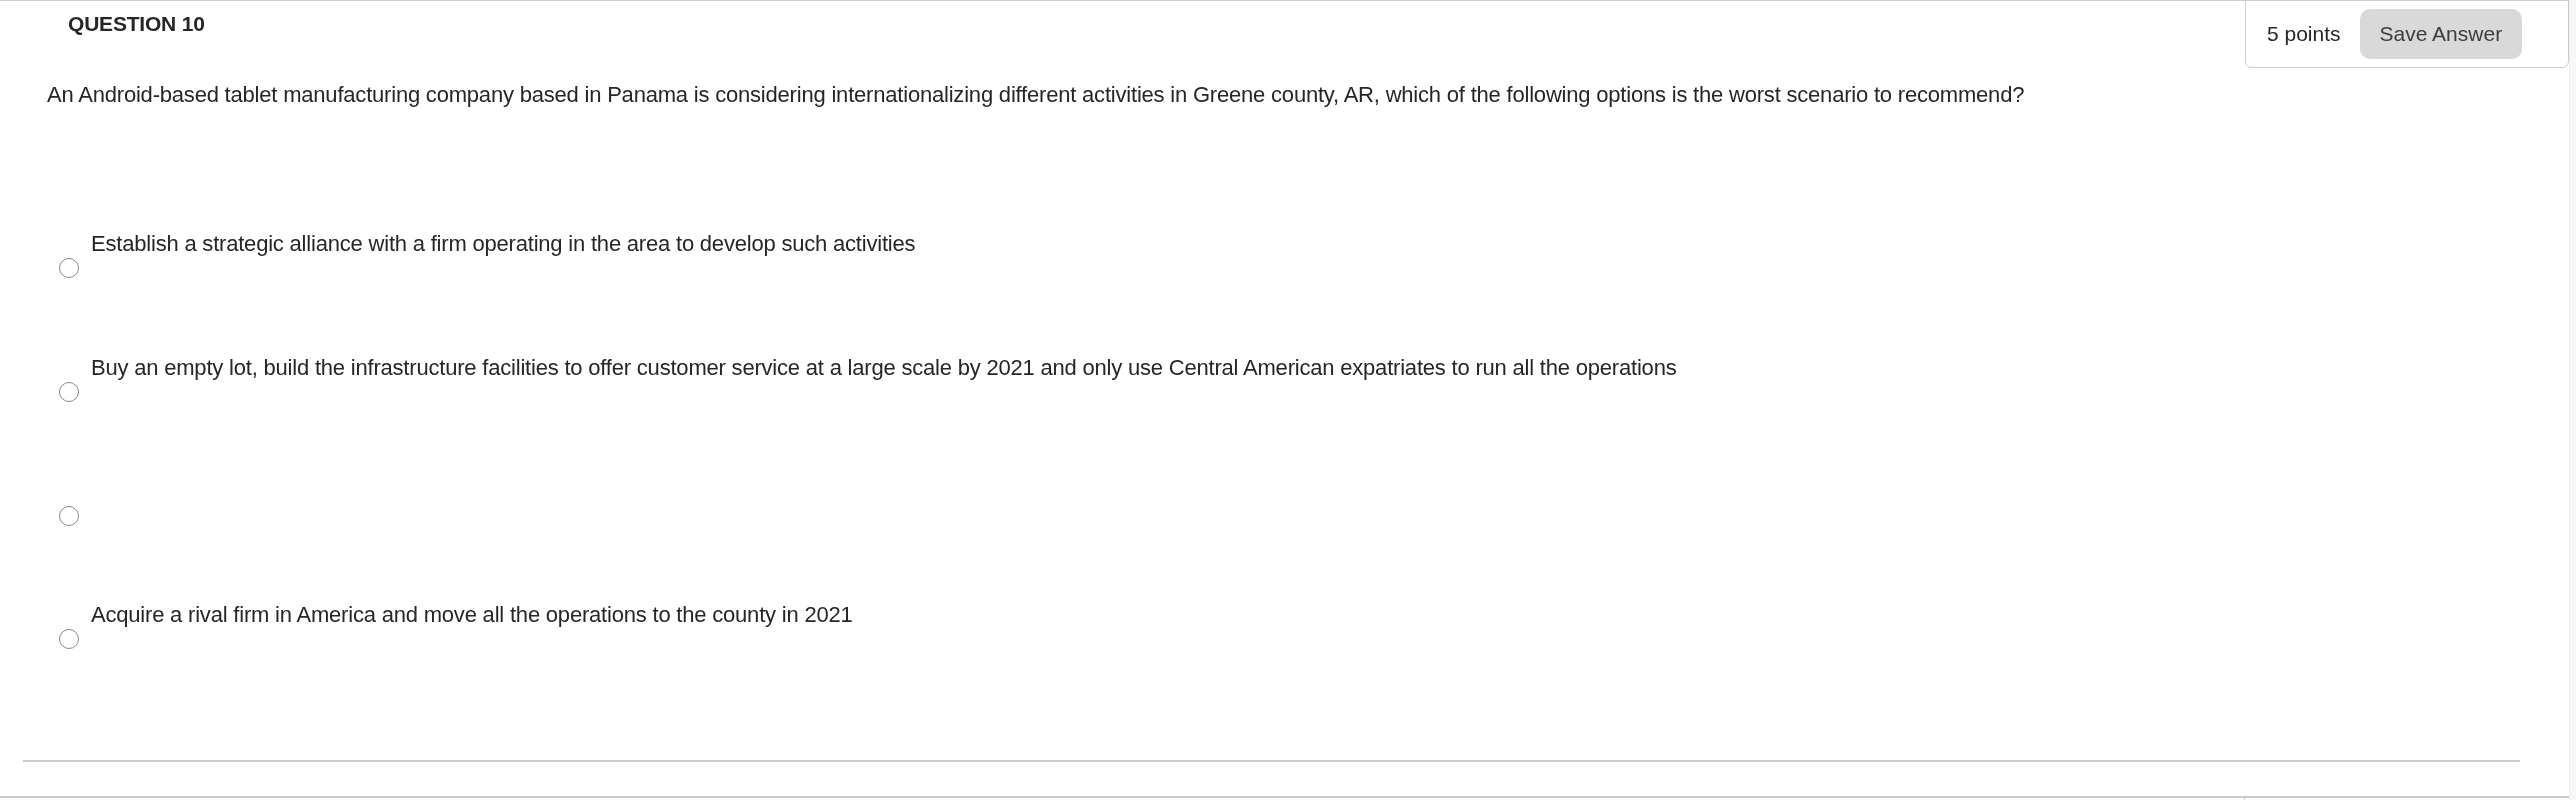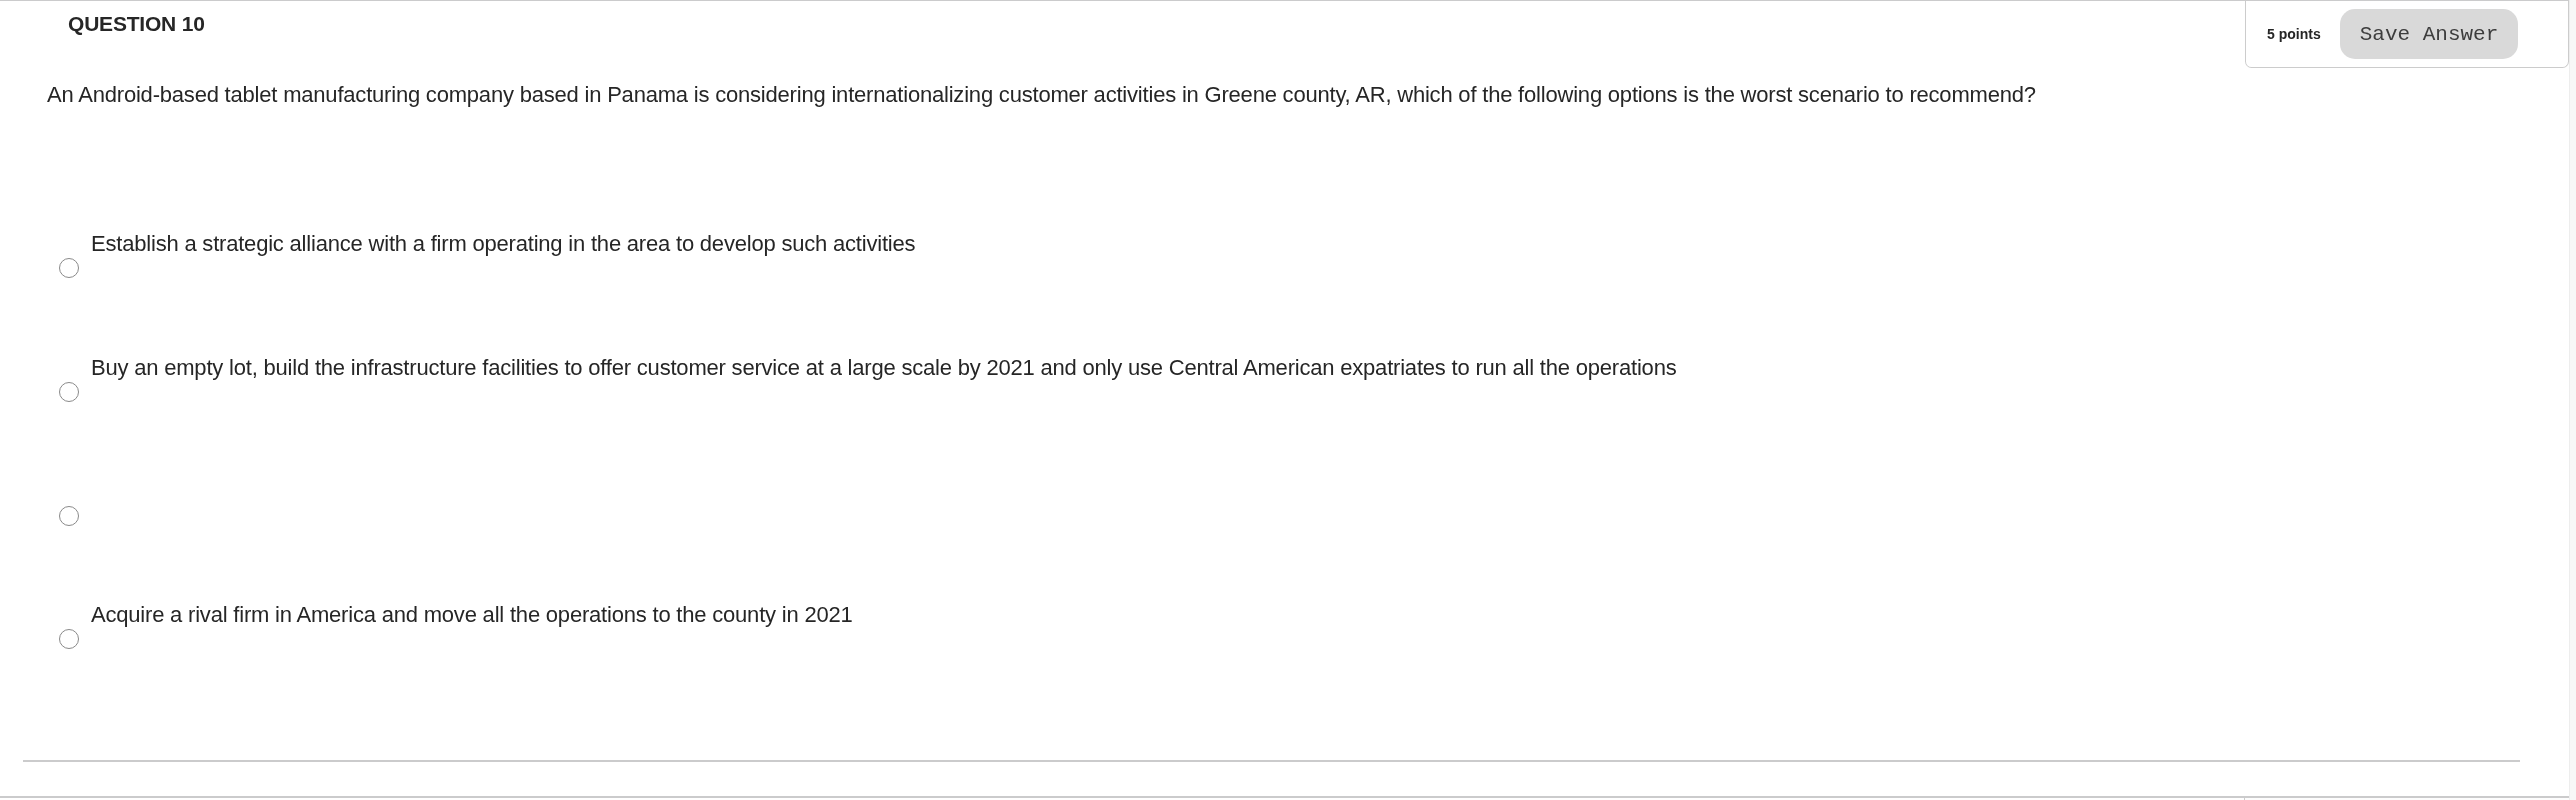--- a/index.html
+++ b/index.html
@@ -45,33 +45,33 @@
     background: #ffffff;
     border-left: 0.8px solid #cccccc;
     border-right: 0.8px solid #cccccc;
     border-bottom: 0.8px solid #cccccc;
     border-radius: 0 0 6.5px 6.5px;
     display: flex;
     align-items: center;
     padding-left: 21px;
   }
   .points-label {
-    font-size: 14px;
-    font-weight: bold;
+    font-size: 21px;
+    font-weight: normal;
     color: #262626;
     white-space: nowrap;
   }
   .save-btn {
     margin-left: 19.5px;
     height: 50px;
     padding: 0 19.5px;
     background: #d9d9d9;
     border: none;
-    border-radius: 15px;
-    font-family: Liberation Mono, monospace;
+    border-radius: 10px;
+    font-family: Liberation Sans, sans-serif;
     font-size: 21px;
     color: #3d3d3d;
     cursor: pointer;
     white-space: nowrap;
   }
   .q-text {
     position: absolute;
     left: 47px;
     top: 81px;
     width: 2034px;
@@ -155,21 +155,21 @@
 <div class="page">
   <div class="content">
 
     <h3 class="q-title">QUESTION 10</h3>
 
     <div class="points-panel">
       <span class="points-label">5 points</span>
       <button class="save-btn">Save Answer</button>
     </div>
 
-    <div class="q-text">An Android-based tablet manufacturing company based in Panama is considering internationalizing customer activities in Greene county, AR, which of the following options is the worst scenario to recommend?</div>
+    <div class="q-text">An Android-based tablet manufacturing company based in Panama is considering internationalizing different activities in Greene county, AR, which of the following options is the worst scenario to recommend?</div>
 
     <div class="option option-1">
       <span class="radio-circle"></span>
       <span class="option-label">Establish a strategic alliance with a firm operating in the area to develop such activities</span>
     </div>
 
     <div class="option option-2">
       <span class="radio-circle"></span>
       <span class="option-label">Buy an empty lot, build the infrastructure facilities to offer customer service at a large scale by 2021 and only use Central American expatriates to run all the operations</span>
     </div>

